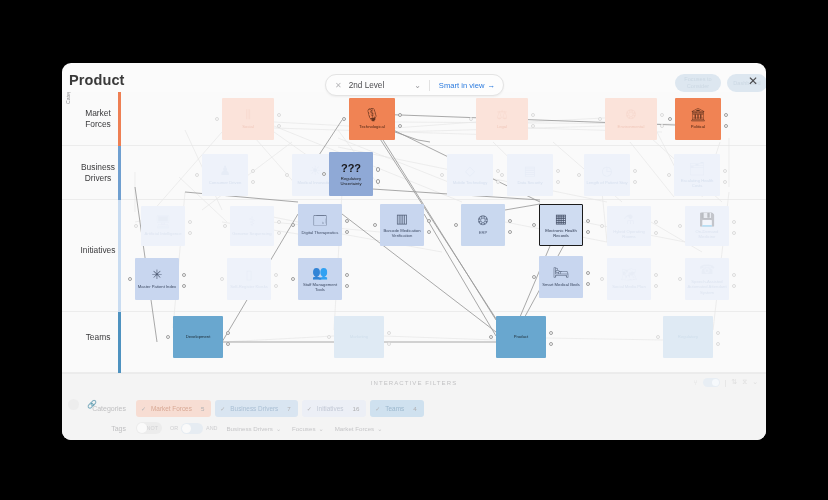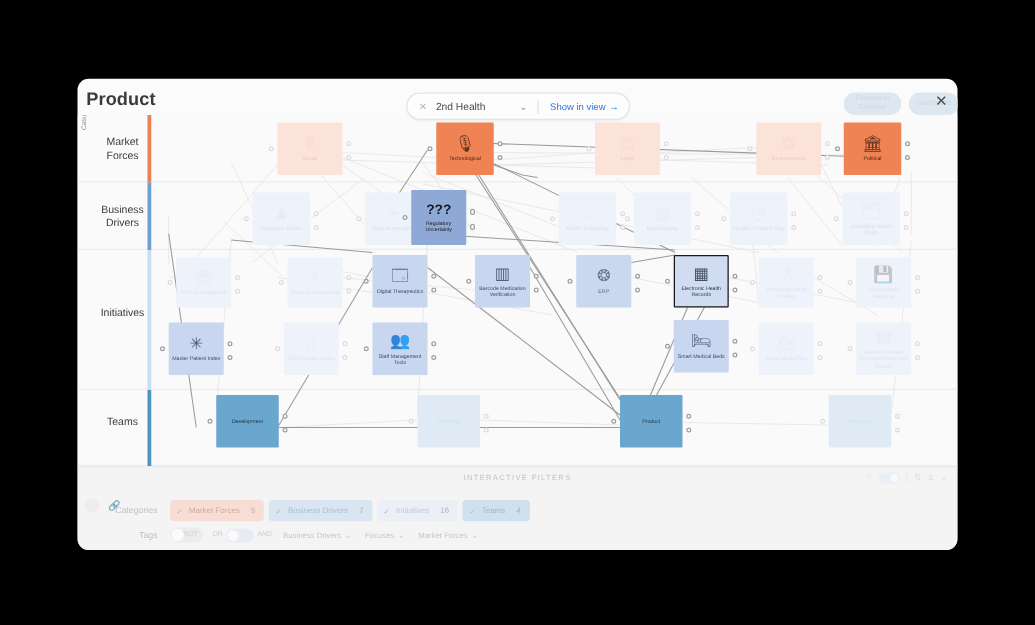--- a/index.html
+++ b/index.html
@@ -211,25 +211,25 @@
 </head>
 <body>
 
 <div id="stage">
   <div id="window">
 
     <div id="title">Product</div>
 
     <div id="level-pill">
       <span class="x">✕</span>
-      <span class="lvl">2nd Health</span>
+      <span class="lvl">2nd Level</span>
       <span class="chev">⌄</span>
       <span class="sep"></span>
       <span class="show">
-        <span>Show in view</span><span class="arr">→</span>
+        <span>Smart in view</span><span class="arr">→</span>
       </span>
     </div>
 
     <div class="hdr-btn" id="btn-focuses">Focuses to Consider</div>
     <div class="hdr-btn" id="btn-dashboard">Dashboard</div>
     <div id="close-x">✕</div>
 
     <div id="canvas">
       <div id="cat-label">Category</div>
 

